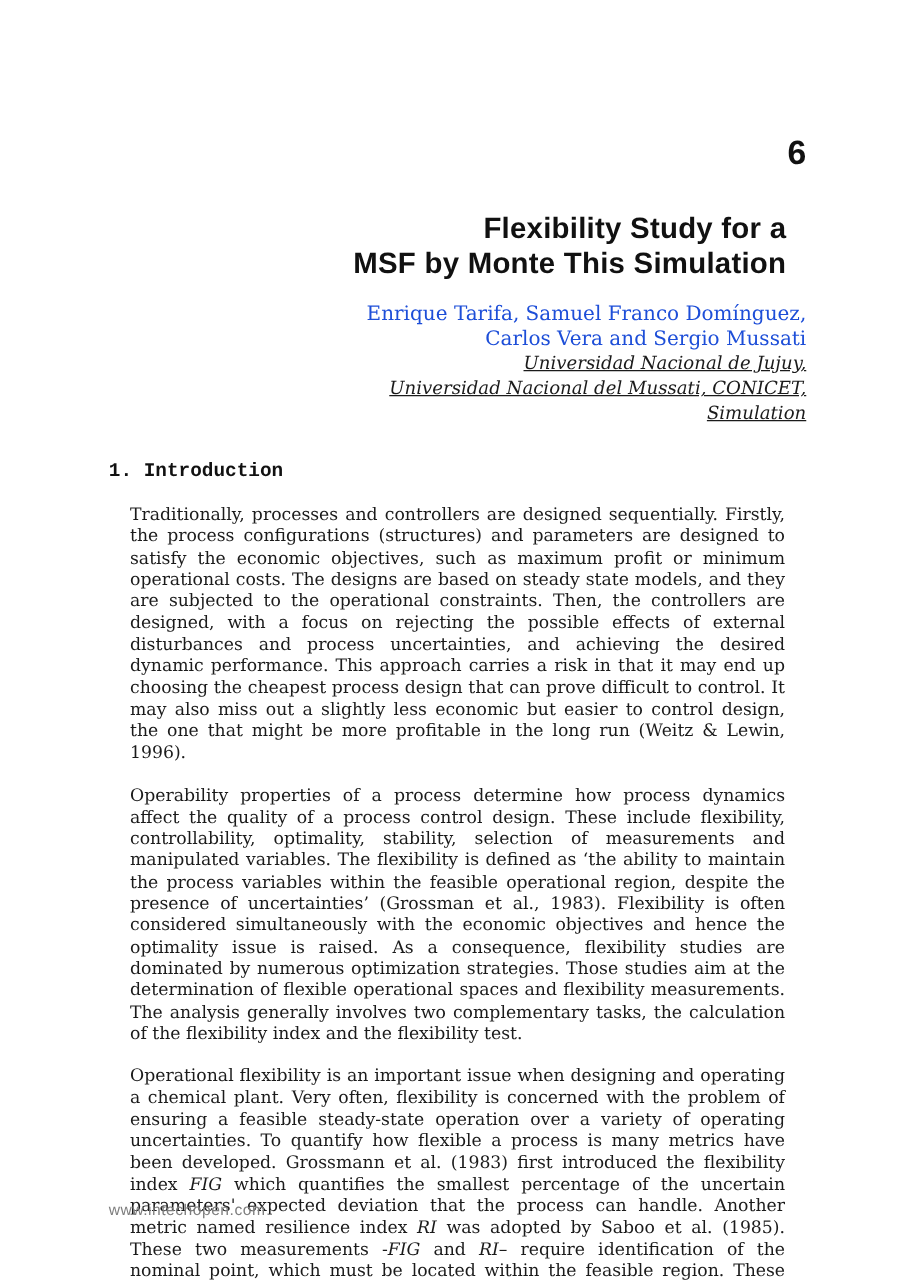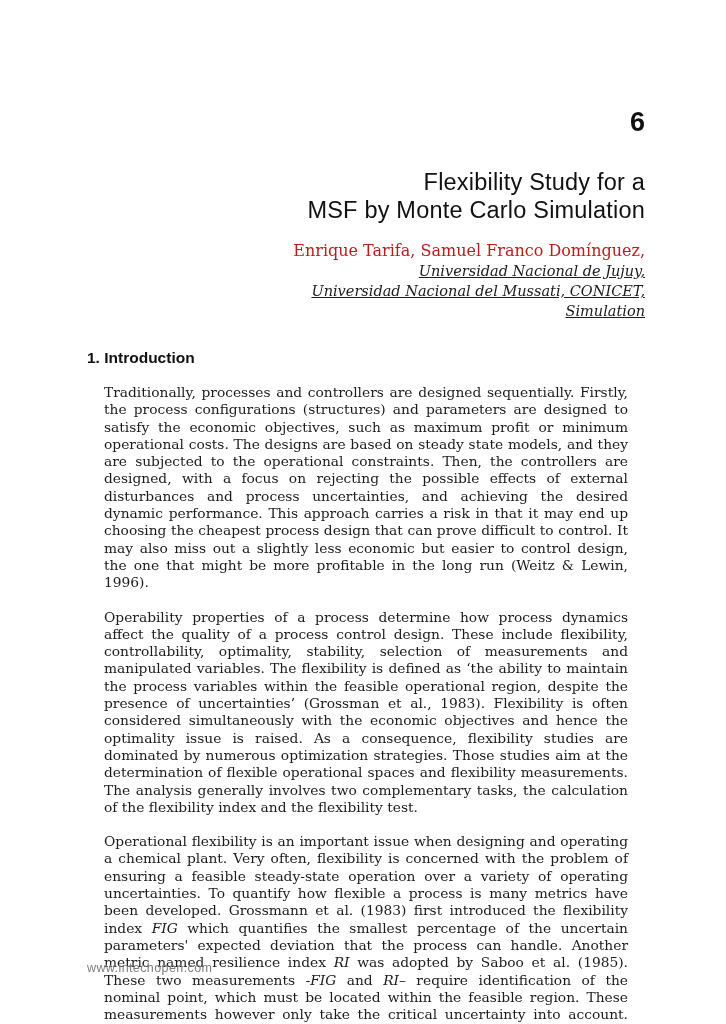--- a/index.html
+++ b/index.html
@@ -25,48 +25,48 @@
   .chapter-number {
     margin-top: 106px;
     text-align: right;
     font-family: "Liberation Sans", sans-serif;
     font-weight: bold;
     font-size: 27px;
     line-height: 32px;
     color: #111111;
   }
   .title {
-    margin: 30px 0 0 0;
+    margin: 30px 16px 0 0;
     text-align: right;
     font-family: "Liberation Sans", sans-serif;
-    font-weight: normal;
+    font-weight: bold;
     font-size: 23.5px;
     line-height: 28px;
     color: #111111;
     letter-spacing: 0.2px;
   }
   .title .title-line { display: block; }
   .byline {
     margin-top: 17px;
     text-align: right;
     font-size: 16px;
     line-height: 20px;
-    color: #b91c1c;
+    color: #1d4ed8;
   }
   .affiliation {
     text-align: right;
     font-style: italic;
     font-size: 14.5px;
     line-height: 20px;
     color: #1b1b1b;
     text-decoration: underline;
   }
   .section-heading {
     margin: 27px 0 0 0;
-    font-family: Liberation Sans, sans-serif;
+    font-family: Liberation Mono, monospace;
     font-weight: bold;
     font-size: 15.5px;
     line-height: 19px;
     color: #111111;
   }
   .body-text {
     margin-top: 11px;
   }
   .body-text p {
     margin: 17px;
@@ -89,25 +89,26 @@
 </head>
 <body>
 
 <div class="page">
   <div class="content">
 
     <div class="chapter-number">6</div>
 
     <h1 class="title">
       <span class="title-line">Flexibility Study for a</span>
-      <span class="title-line">MSF by Monte Carlo Simulation</span>
+      <span class="title-line">MSF by Monte This Simulation</span>
     </h1>
 
     <div class="byline">
       <div>Enrique Tarifa, Samuel Franco Domínguez,</div>
+      <div>Carlos Vera and Sergio Mussati</div>
     </div>
 
     <div class="affiliation">
       <div>Universidad Nacional de Jujuy,</div>
       <div>Universidad Nacional del Mussati, CONICET,</div>
       <div>Simulation</div>
     </div>
 
     <h2 class="section-heading">1. Introduction</h2>
 

